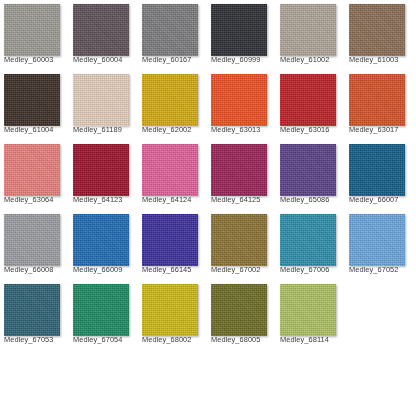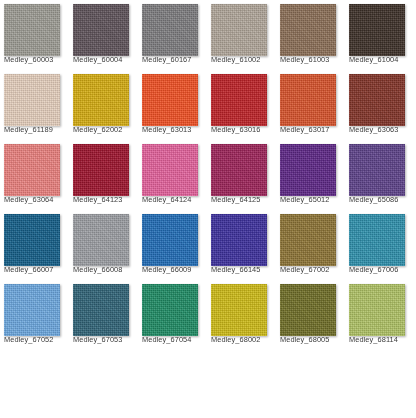--- a/index.html
+++ b/index.html
@@ -80,20 +80,26 @@
       <div class="label">Medley_60004</div>
     </div>
     <div class="cell">
       <div class="chip-wrap">
         <div class="chip" style="background-color: rgb(124, 123, 126);"></div>
       </div>
       <div class="label">Medley_60167</div>
     </div>
     <div class="cell">
       <div class="chip-wrap">
+        <div class="chip" style="background-color: rgb(45, 47, 52);"></div>
+      </div>
+      <div class="label">Medley_60999</div>
+    </div>
+    <div class="cell">
+      <div class="chip-wrap">
         <div class="chip" style="background-color: rgb(176, 165, 153);"></div>
       </div>
       <div class="label">Medley_61002</div>
     </div>
     <div class="cell">
       <div class="chip-wrap">
         <div class="chip" style="background-color: rgb(138, 109, 85);"></div>
       </div>
       <div class="label">Medley_61003</div>
     </div>
@@ -128,26 +134,20 @@
       <div class="label">Medley_63016</div>
     </div>
     <div class="cell">
       <div class="chip-wrap">
         <div class="chip" style="background-color: rgb(214, 81, 42);"></div>
       </div>
       <div class="label">Medley_63017</div>
     </div>
     <div class="cell">
       <div class="chip-wrap">
-        <div class="chip" style="background-color: rgb(129, 50, 39);"></div>
-      </div>
-      <div class="label">Medley_63063</div>
-    </div>
-    <div class="cell">
-      <div class="chip-wrap">
         <div class="chip" style="background-color: rgb(232, 128, 125);"></div>
       </div>
       <div class="label">Medley_63064</div>
     </div>
     <div class="cell">
       <div class="chip-wrap">
         <div class="chip" style="background-color: rgb(156, 18, 44);"></div>
       </div>
       <div class="label">Medley_64123</div>
     </div>
@@ -155,26 +155,20 @@
       <div class="chip-wrap">
         <div class="chip" style="background-color: rgb(226, 96, 155);"></div>
       </div>
       <div class="label">Medley_64124</div>
     </div>
     <div class="cell">
       <div class="chip-wrap">
         <div class="chip" style="background-color: rgb(156, 34, 88);"></div>
       </div>
       <div class="label">Medley_64125</div>
-    </div>
-    <div class="cell">
-      <div class="chip-wrap">
-        <div class="chip" style="background-color: rgb(92, 37, 133);"></div>
-      </div>
-      <div class="label">Medley_65012</div>
     </div>
     <div class="cell">
       <div class="chip-wrap">
         <div class="chip" style="background-color: rgb(92, 65, 136);"></div>
       </div>
       <div class="label">Medley_65086</div>
     </div>
     <div class="cell">
       <div class="chip-wrap">
         <div class="chip" style="background-color: rgb(18, 93, 135);"></div>

